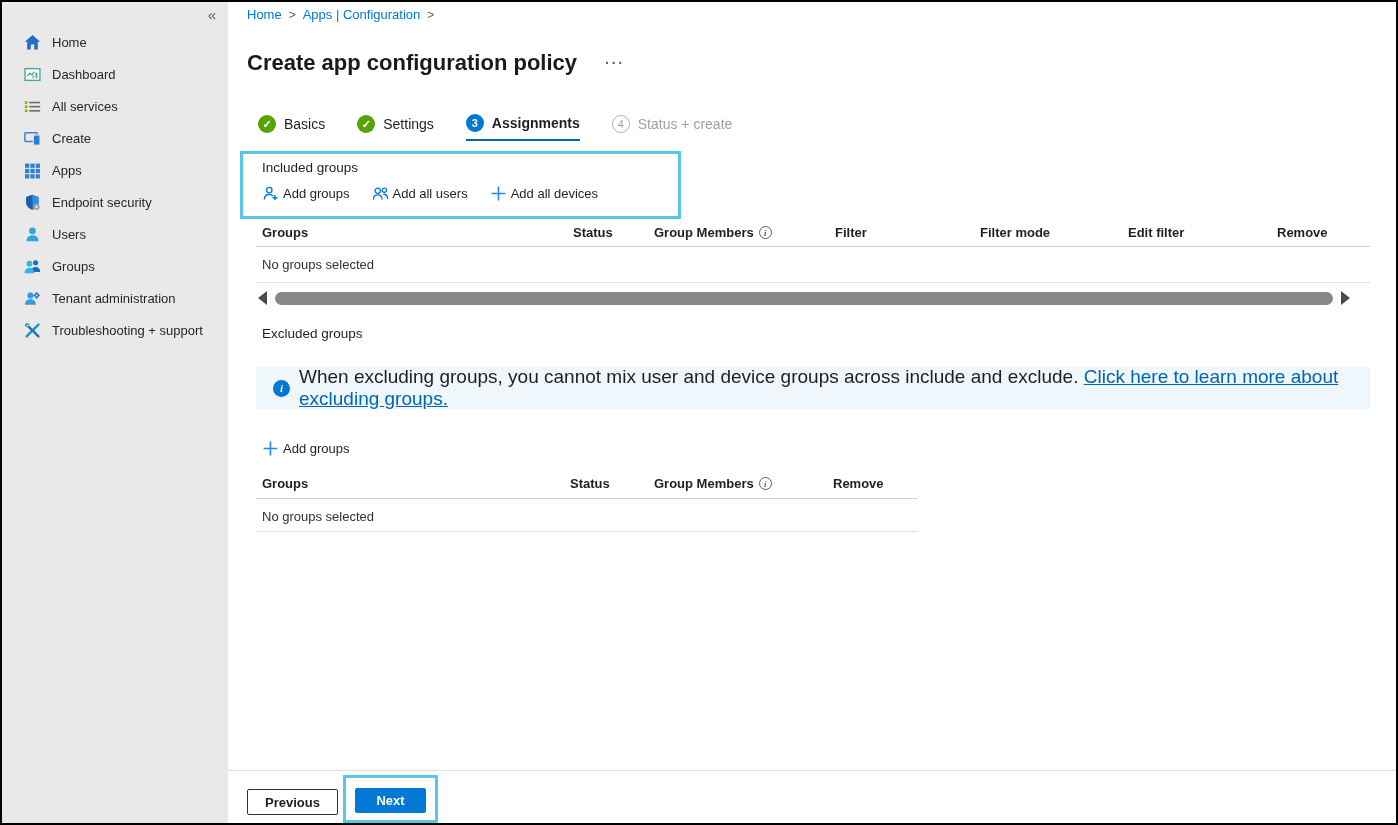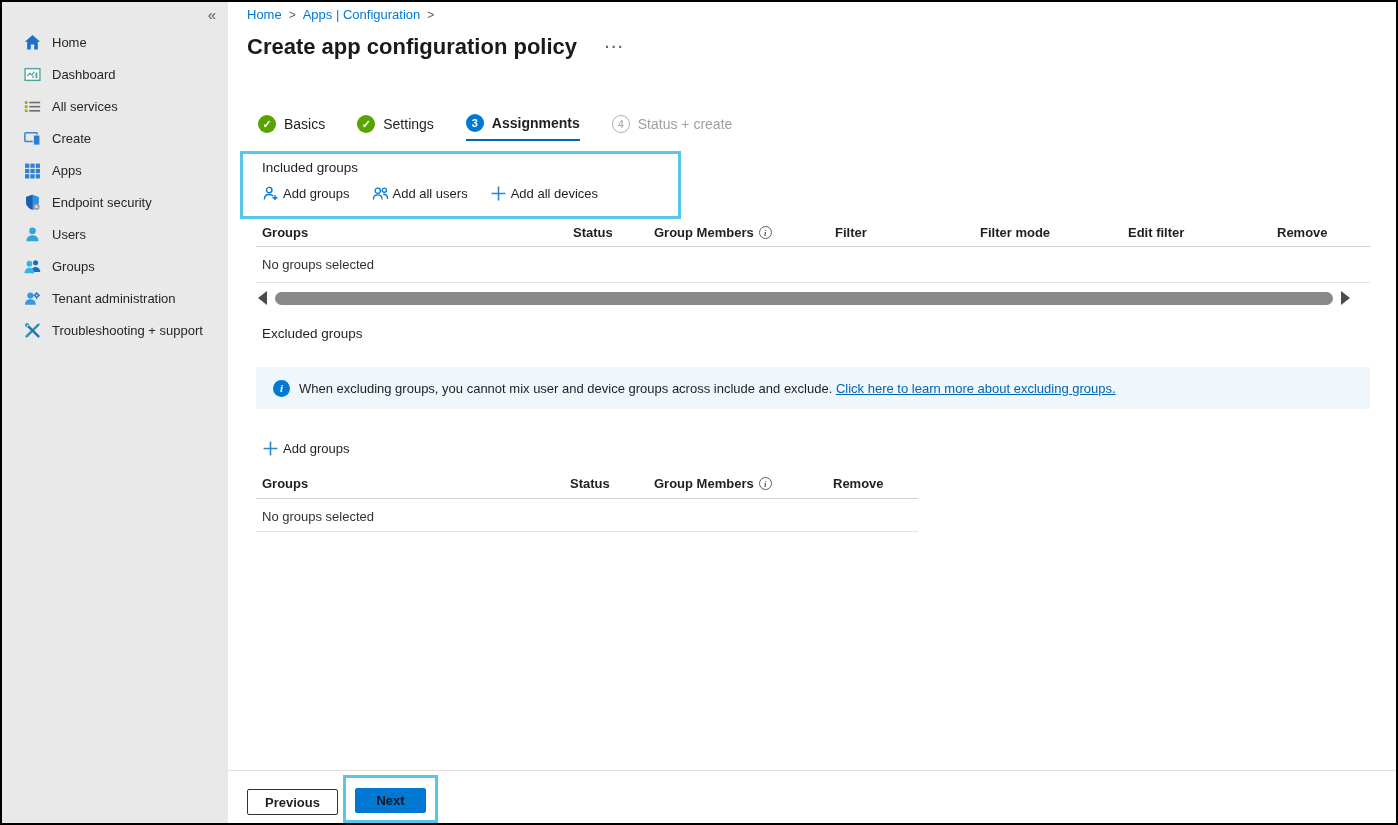--- a/index.html
+++ b/index.html
@@ -16,21 +16,21 @@
   .nav-item .ic svg{ width:17px; height:17px; display:block; }
   .nav-label{ font-size:13px; color:#262626; white-space:nowrap; }
 
   
   .main{ position:absolute; left:226px; top:0; right:0; bottom:0; background:#fff; }
 
   .breadcrumb{ position:absolute; left:19px; top:5px; font-size:13px; display:flex; gap:7px; align-items:center;}
   .breadcrumb a{ color:#0078d4; text-decoration:none; cursor:pointer; }
   .breadcrumb .sep{ color:#605e5c; font-size:12px; }
 
-  .page-title{ position:absolute; left:19px; top:32px; font-size:22px; font-weight:700; color:#1a1a1a; display:flex; align-items:center; }
+  .page-title{ position:absolute; left:19px; top:48px; font-size:22px; font-weight:700; color:#1a1a1a; display:flex; align-items:center; }
   .more-btn{ margin-left:28px; font-size:14px; font-weight:700; color:#605e5c; letter-spacing:2px; cursor:pointer; line-height:10px; }
 
   
   .tabs{ position:absolute; left:30px; top:112px; display:flex; gap:32px; }
   .tab{ display:flex; align-items:center; gap:8px; padding-bottom:7px; cursor:pointer; }
   .tab-label{ font-size:14px; color:#201f1e; }
   .tab.active{ border-bottom:2px solid #0065b3; }
   .tab.active .tab-label{ font-weight:700; }
   .tab.disabled{ cursor:default; }
   .tab.disabled .tab-label{ color:#a19f9d; }
@@ -64,34 +64,34 @@
   .arr{ width:0; height:0; cursor:pointer; }
   .arr.left{ border-top:7px solid transparent; border-bottom:7px solid transparent; border-right:9px solid #4a4a4a; }
   .arr.right{ border-top:7px solid transparent; border-bottom:7px solid transparent; border-left:9px solid #4a4a4a; }
   .track{ flex:1; margin:0 8px; height:13px; position:relative; }
   .thumb{ position:absolute; left:0; top:0; width:100%; height:13px; border-radius:7px; background:#8a8886; cursor:grab; }
 
   
   .excl-head{ position:absolute; left:34px; top:324px; font-size:13.5px; color:#201f1e;text-align:right; }
   .banner{ position:absolute; left:28px; right:26px; top:365px; height:42px; background:#eff6fc; display:flex; align-items:center; }
   .banner .info-badge{ width:17px; height:17px; border-radius:50%; background:#0078d4; color:#fff; font-size:11px; font-weight:700; font-family:"Liberation Serif", serif; font-style:italic; display:flex; align-items:center; justify-content:center; margin-left:17px; flex:0 0 17px; }
-  .banner-text{ margin-left:9px; font-size:13px; color:#201f1e; }
+  .banner-text{ margin-left:9px; font-size:19px; color:#201f1e; }
   .banner-text a{ color:#0065b3; text-decoration:underline; cursor:pointer; }
 
   .add2{ position:absolute; left:34px; top:438px; }
   .t2-head{ position:absolute; left:34px; top:474px; width:660px; display:grid; grid-template-columns:308px 84px 179px auto; }
   .hr3{ left:28px; width:662px; top:496px; }
   .empty2{ position:absolute; left:34px; top:507px; font-size:13px; color:#323130; }
   .hr4{ left:28px; width:662px; top:529px; }
 
   
   .footer-hr{ position:absolute; left:0; right:0; top:768px; height:1px; background:#e1dfdd; }
   .btn-prev{ position:absolute; left:19px; top:787px; width:91px; height:26px; background:#fff; border:1px solid #323130; border-radius:2px; font-size:13px; font-weight:700; color:#201f1e; cursor:pointer; font-family:"Liberation Sans", sans-serif; }
   .hl-box.next-box{ left:115px; top:773px; width:95px; height:48px; pointer-events:auto; }
-  .btn-next{ position:absolute; left:9px; top:10px; width:71px; height:25px; background:#0078d4; border:1px solid #0078d4; border-radius:2px; font-size:13px; font-weight:700; color:#0f172a; cursor:pointer; font-family:"Liberation Sans", sans-serif; }
+  .btn-next{ position:absolute; left:9px; top:10px; width:71px; height:25px; background:#0078d4; border:1px solid #0078d4; border-radius:2px; font-size:13px; font-weight:700; color:#ffffff; cursor:pointer; font-family:"Liberation Sans", sans-serif; }
 </style>
 </head>
 <body>
 
 <div class="screen">
 
   <aside class="sidebar">
     <div class="collapse">
       <span>«</span>
     </div>

